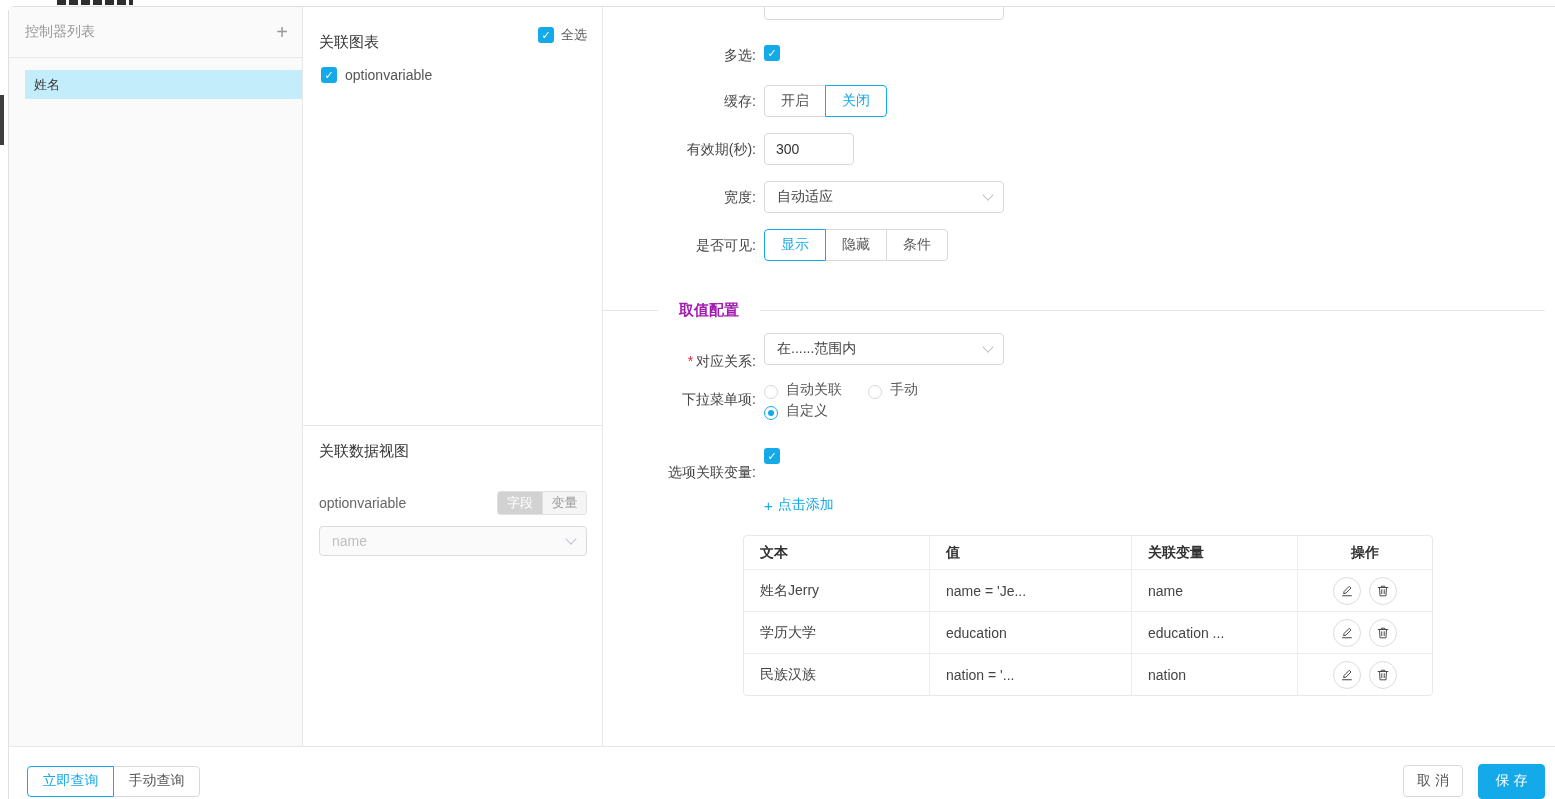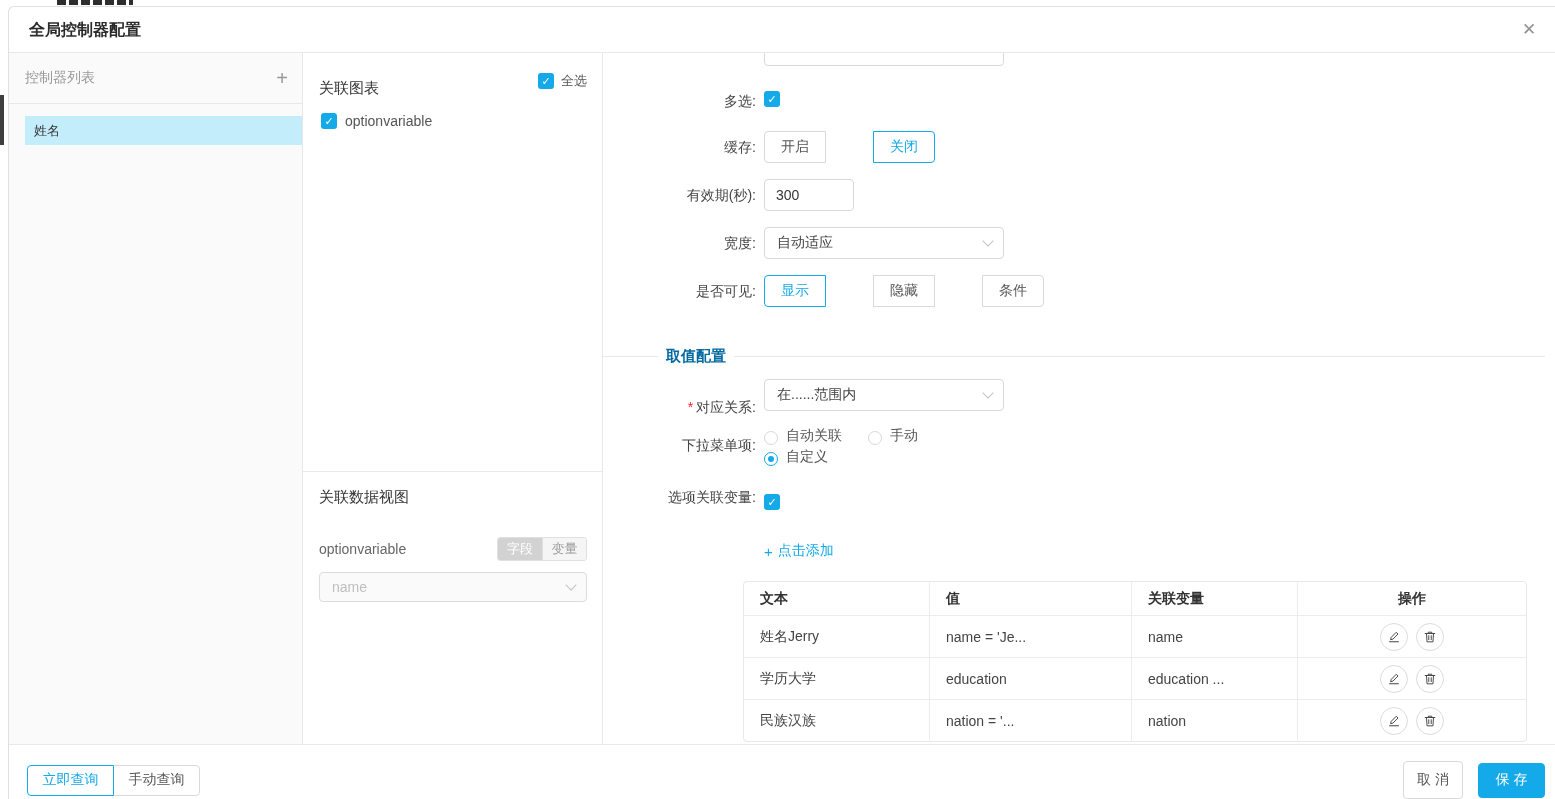--- a/index.html
+++ b/index.html
@@ -52,56 +52,56 @@
   
   .right-col { flex:1; position:relative; overflow:hidden; }
   .flabel { position:absolute; left:0; width:153px; text-align:right; font-size:14px; color:#454545; }
   .req { color:#f5222d; margin-right:3px; }
   .clipped-input { position:absolute; left:161px; top:-19px; width:240px; height:32px;
     border:1px solid #d9d9d9; border-radius:4px; background:#fff; overflow:hidden; }
 
   .checkbox { width:16px; height:16px; border-radius:3px; background:#14a9e9; color:#fff;
     font-size:11px; line-height:16px; text-align:center; cursor:pointer; flex:0 0 16px; }
 
-  .seg { position:absolute; left:161px; display:flex;gap:48px; }
+  .seg { position:absolute; left:161px; display:flex; }
   .seg-btn { height:32px; padding:0 16px; background:#fff; border:1px solid #d9d9d9; margin-left:-1px;
     display:flex; align-items:center; font-size:14px; color:#555; cursor:pointer; position:relative; }
   .seg-btn:first-child { border-radius:4px 0 0 4px; margin-left:0; }
   .seg-btn:last-child { border-radius:0 4px 4px 0; }
   .seg-btn.active { color:#14a9e9; border-color:#14a9e9; z-index:2; }
 
   .text-input { position:absolute; left:161px; width:90px; height:32px; border:1px solid #d9d9d9;
     border-radius:4px; padding:0 11px; font-size:14px; color:#333; background:#fff;
     font-family:"Liberation Sans","DejaVu Sans",sans-serif; }
   .select { position:absolute; left:161px; width:240px; height:32px; border:1px solid #d9d9d9;
     border-radius:4px; background:#fff; display:flex; align-items:center; padding:0 30px 0 12px;
     font-size:14px; color:#444; cursor:pointer; }
   .chev { position:absolute; right:11px; top:50%; width:8px; height:8px; margin-top:-6px;
     border-right:1.5px solid #c0c4cc; border-bottom:1.5px solid #c0c4cc; transform:rotate(45deg); }
 
   .sec-divider { position:absolute; left:0; right:10px; top:294px; display:flex; align-items:center; }
   .sec-line { border-top:1px solid #e8e8e8; height:0; }
   .sec-line.l { width:55px; }
   .sec-line.r { flex:1; }
-  .sec-title { font-size:15px; font-weight:600; color:#0369a1; margin:0 8px; }
+  .sec-title { font-size:15px; font-weight:600; color:#a21caf; margin:0 21px; }
 
   .radio { width:14px; height:14px; border:1px solid #d9d9d9; border-radius:50%; background:#fff;
     flex:0 0 14px; position:relative; cursor:pointer; }
   .radio.sel { border-color:#14a9e9; }
   .radio.sel::after { content:""; position:absolute; left:3px; top:3px; width:6px; height:6px;
     border-radius:50%; background:#14a9e9; }
   .radio-opt { display:flex; align-items:flex-end; gap:8px; cursor:pointer; }
   .radio-opt span { font-size:14px; color:#555; }
 
   .add-link { position:absolute; left:161px; top:489px; display:flex; align-items:center; gap:5px;
     color:#14a9e9; font-size:14px; cursor:pointer; }
   .add-link .plus { font-size:15px; }
 
   
-  .opt-table { position:absolute; left:140px; top:528px; width:784px; border:1px solid #e8e8e8;
+  .opt-table { position:absolute; left:140px; top:528px; width:690px; border:1px solid #e8e8e8;
     border-radius:4px; overflow:hidden; background:#fff; }
   .trow { display:grid; grid-template-columns:186px 202px 166px 1fr; }
   .trow.head { height:33px; }
   .trow.body { height:42px; border-top:1px solid #ececec; }
   .tcell { display:flex; align-items:center; padding:0 16px; font-size:14px; color:#444;
     border-right:1px solid #ececec; overflow:hidden; white-space:nowrap; }
   .tcell:last-child { border-right:none; justify-content:center; padding:0 8px; }
   .trow.head .tcell { font-weight:600; color:#333; }
   .act-btn { width:28px; height:28px; border-radius:50%; border:1px solid #dcdcdc; background:#fff;
     display:flex; align-items:center; justify-content:center; cursor:pointer; margin:0 4px; }
@@ -110,37 +110,33 @@
   
   .modal-footer { flex:0 0 53px; border-top:1px solid #e8e8e8; display:flex; align-items:center;
     padding:16px 10px 0 18px; background:#fff; }
   .qgroup { display:flex; }
   .qbtn { height:31px; width:87px; background:#fff; border:1px solid #d9d9d9; margin-left:-1px;
     display:flex; align-items:center; justify-content:center; font-size:14px; color:#555; cursor:pointer; position:relative; }
   .qbtn:first-child { border-radius:4px 0 0 4px; margin-left:0; }
   .qbtn:last-child { border-radius:0 4px 4px 0; }
   .qbtn.active { color:#14a9e9; border-color:#14a9e9; z-index:2; }
   .fright { margin-left:auto; display:flex; align-items:center; gap:15px; }
-  .btn { height:38px; border-radius:4px; font-size:14px; display:flex; align-items:center;
+  .btn { height:32px; border-radius:4px; font-size:14px; display:flex; align-items:center;
     justify-content:center; cursor:pointer; }
   .btn.ghost { width:60px; background:#fff; border:1px solid #d9d9d9; color:#555; }
   .btn.primary { width:67px; height:35px; background:#14a9e9; border:1px solid #14a9e9; color:#fff; }
 </style>
 </head>
 <body>
 
 <div class="bg-top-frag"></div>
 <div class="bg-left-frag"></div>
 
 <div class="modal">
 
-  <div class="modal-header">
-    <div class="modal-title">全局控制器配置</div>
-    <div class="modal-close">✕</div>
-  </div>
 
   <div class="modal-body">
 
     <div class="left-col">
       <div class="left-head">
         <span class="left-head-title">控制器列表</span>
         <span class="plus-icon">+</span>
       </div>
       <div class="ctrl-item">姓名</div>
     </div>
@@ -226,21 +222,21 @@
           <span>手动</span>
         </div>
       </div>
       <div style="position:absolute;left:161px;top:395px;">
         <div class="radio-opt">
           <span class="radio sel"></span>
           <span>自定义</span>
         </div>
       </div>
 
-      <div class="flabel" style="top:436px;">选项关联变量:</div>
+      <div class="flabel" style="top:457px;">选项关联变量:</div>
       <span class="checkbox" style="position:absolute;left:161px;top:441px;">✓</span>
 
       <div class="add-link">
         <span class="plus">+</span>
         <span>点击添加</span>
       </div>
 
       <div class="opt-table">
         <div class="trow head">
           <div class="tcell">文本</div>

